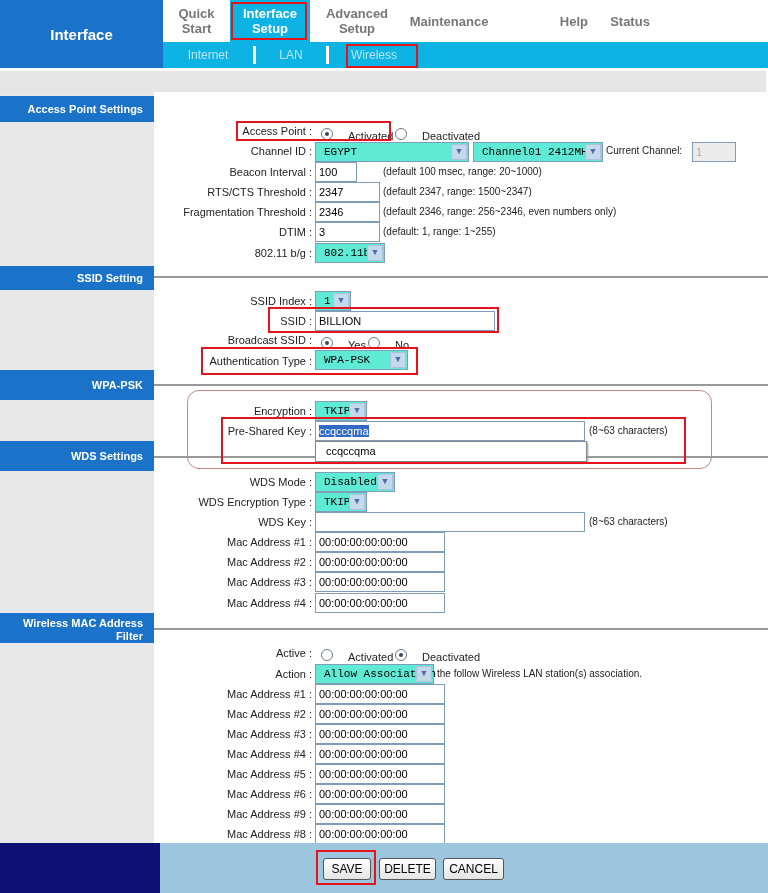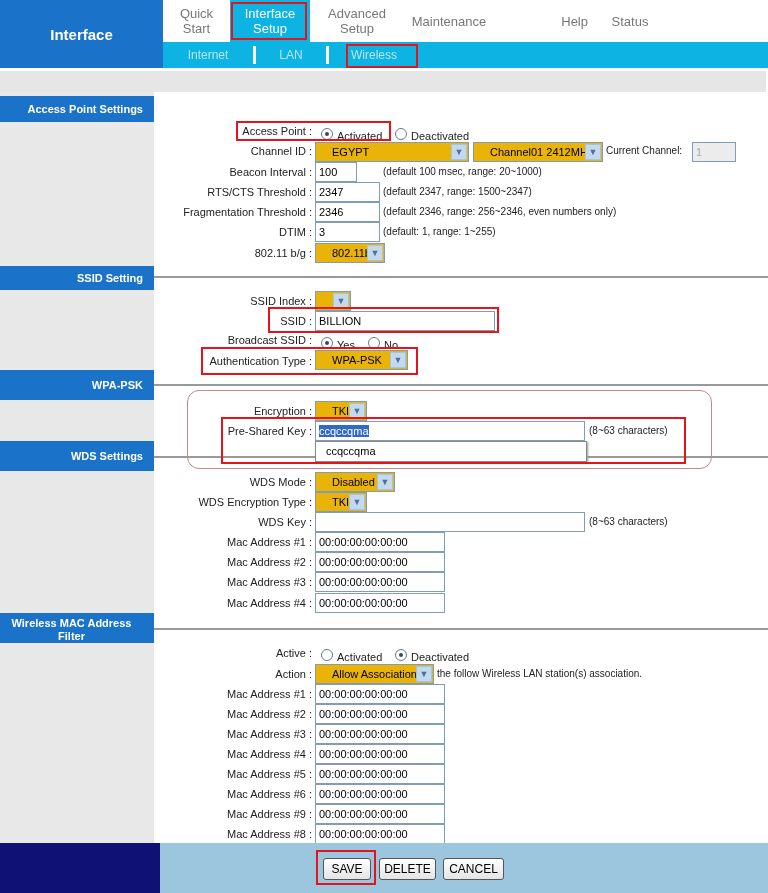--- a/index.html
+++ b/index.html
@@ -3,41 +3,41 @@
 <meta charset="utf-8">
 <style>
   * { box-sizing: border-box; margin: 0; padding: 0; }
   html, body { width: 768px; height: 893px; overflow: hidden; background: #ffffff; }
   body { font-family: "Liberation Sans", "DejaVu Sans", sans-serif; font-size: 11px; color: #000; position: relative; }
 
   
   .header { position: absolute; left: 0; top: 0; width: 768px; height: 68px; background: #ffffff; }
   .brand { position: absolute; left: 0; top: 0; width: 163px; height: 68px; background: #1a72c9; color: #fff; font-weight: bold; font-size: 15px; display: flex; align-items: center; justify-content: center; }
   .topnav { position: absolute; left: 163px; top: 0; right: 0; height: 42px; display: flex; }
-  .topnav .nav-item { display: flex; align-items: center; justify-content: center; text-align: center; font-weight: normal; font-size: 13px; color: #777; line-height: 15px; height: 42px; cursor: pointer; }
+  .topnav .nav-item { display: flex; align-items: center; justify-content: center; text-align: center; font-weight: bold; font-size: 13px; color: #777; line-height: 15px; height: 42px; cursor: pointer; }
   .topnav .nav-item.active { background: #0db4e3; color: #fff; }
   .subnav { position: absolute; left: 163px; top: 42px; right: 0; height: 26px; background: #0db4e3; display: flex; align-items: center; }
   .subnav .sub-item { color: #b8e4f4; font-size: 12px; text-align: center; cursor: pointer; height: 26px; line-height: 26px; }
   .subnav .sep { width: 3px; height: 18px; background: #fff; }
   .graybar { position: absolute; left: 0; top: 71px; width: 766px; height: 21px; background: #e6e6e6; }
 
   .redbox { position: absolute; border: 2px solid #e3141b; pointer-events: none; }
 
   
   .sidebar { position: absolute; left: 0; top: 92px; width: 154px; height: 751px; background: #e8e8e8; }
   .sec-head { position: absolute; left: 0; width: 154px; background: #1a72c9; color: #fff; font-weight: bold; font-size: 11px; text-align: right; padding-right: 11px; display: flex; align-items: center; justify-content: flex-end; }
   .sec-line { position: absolute; left: 154px; right: 0; height: 2px; background: #999; }
   .lbl { position: absolute; text-align: right; font-size: 11px; color: #222; white-space: nowrap; }
   .txt { position: absolute; height: 20px; border: 1px solid #7f9db9; background: #fff; font-size: 11px; padding: 1px 3px; line-height: 16px; color: #000; white-space: nowrap; overflow: hidden; }
-  .sel { position: absolute; height: 20px; border: 1px solid #7f9db9; background: #eab308; font-size: 11px; padding: 1px 16px; line-height: 16px; color: #000; white-space: nowrap; }
+  .sel { position: absolute; height: 20px; border: 1px solid #7f9db9; background: #5eead4; font-size: 11px; padding: 1px 8px; line-height: 16px; color: #000; white-space: nowrap; font-family: Liberation Mono, monospace; }
   .sel .arrow { position: absolute; right: 1px; top: 1px; width: 16px; height: 16px; background: #c4d9ec; border: 1px solid #a7c3dd; color: #4d6fa2; font-size: 9px; text-align: center; line-height: 14px; }
   .hint { position: absolute; font-size: 10px; color: #222; white-space: nowrap; }
   .radio { display: inline-block; width: 12px; height: 12px; border: 1px solid #6c7a89; border-radius: 50%; background: #fff; position: relative; vertical-align: middle; }
   .radio.on::after { content: ""; position: absolute; left: 3px; top: 3px; width: 4px; height: 4px; border-radius: 50%; background: #3a4a5a; }
-  .radio-label { position: absolute; font-size: 11px; color: #222; white-space: nowrap; display: flex; align-items: center; gap: 4px; }
+  .radio-label { position: absolute; font-size: 11px; color: #222; white-space: nowrap; display: flex; align-items: center; gap: 15px; }
 
   
   .footer-left { position: absolute; left: 0; top: 843px; width: 160px; height: 50px; background: #0f1274; }
   .footer { position: absolute; left: 160px; top: 843px; width: 608px; height: 50px; background: #9cc6de; }
   .btn { position: absolute; top: 858px; height: 22px; border: 1px solid #555; border-radius: 3px; background: linear-gradient(#ffffff, #e4e4e4); font-size: 12px; text-align: center; line-height: 20px; cursor: pointer; color: #000; }
 
   .dropdown-list { position: absolute; left: 315px; top: 441px; width: 272px; height: 21px; background: #fff; border: 1px solid #888; box-shadow: 1px 1px 2px #999; font-size: 11px; padding-left: 10px; line-height: 19px; }
 </style>
 </head>
 <body>
@@ -87,21 +87,21 @@
 <div class="redbox" style="left:346px; top:44px; width:72px; height:24px"></div>
 
 <div class="sidebar"></div>
 <div class="sec-head" style="top:96px; height:26px">Access Point Settings</div>
 <div class="sec-head" style="top:266px; height:24px">SSID Setting</div>
 <div class="sec-line" style="top:276px"></div>
 <div class="sec-head" style="top:370px; height:30px">WPA-PSK</div>
 <div class="sec-line" style="top:384px"></div>
 <div class="sec-head" style="top:441px; height:30px">WDS Settings</div>
 <div class="sec-line" style="top:456px"></div>
-<div class="sec-head" style="top:613px; height:30px; flex-direction:column; line-height:13px">
+<div class="sec-head" style="top:613px; height:30px; flex-direction:column; align-items:flex-end; line-height:13px">
   <span>Wireless MAC Address</span>
   <span>Filter</span>
 </div>
 <div class="sec-line" style="top:628px"></div>
 
 <div class="lbl" style="left:160px; width:152px; top:125px">Access Point :</div>
 <div class="radio-label" style="left:321px; top:126px">
     <span class="radio on"></span>
     <span style="margin-top:4px">Activated</span>
   </div>

